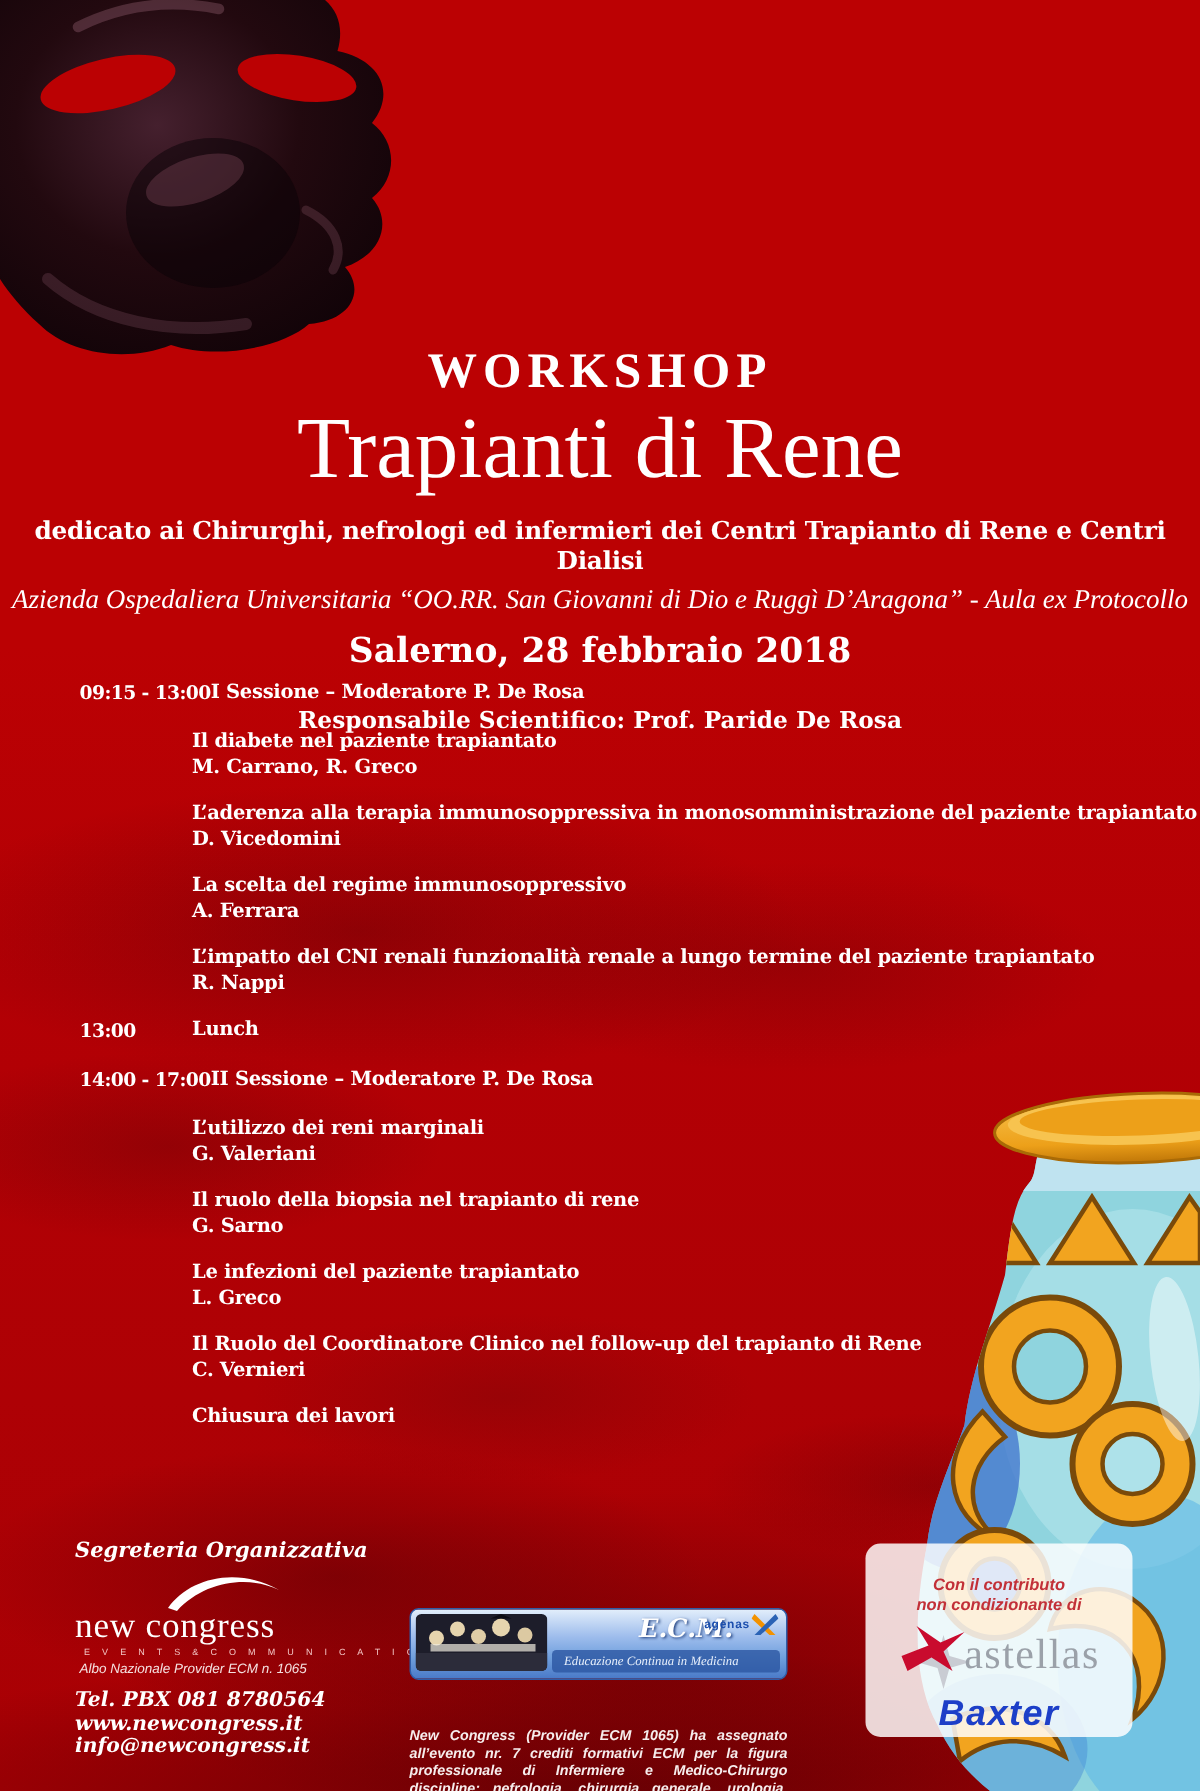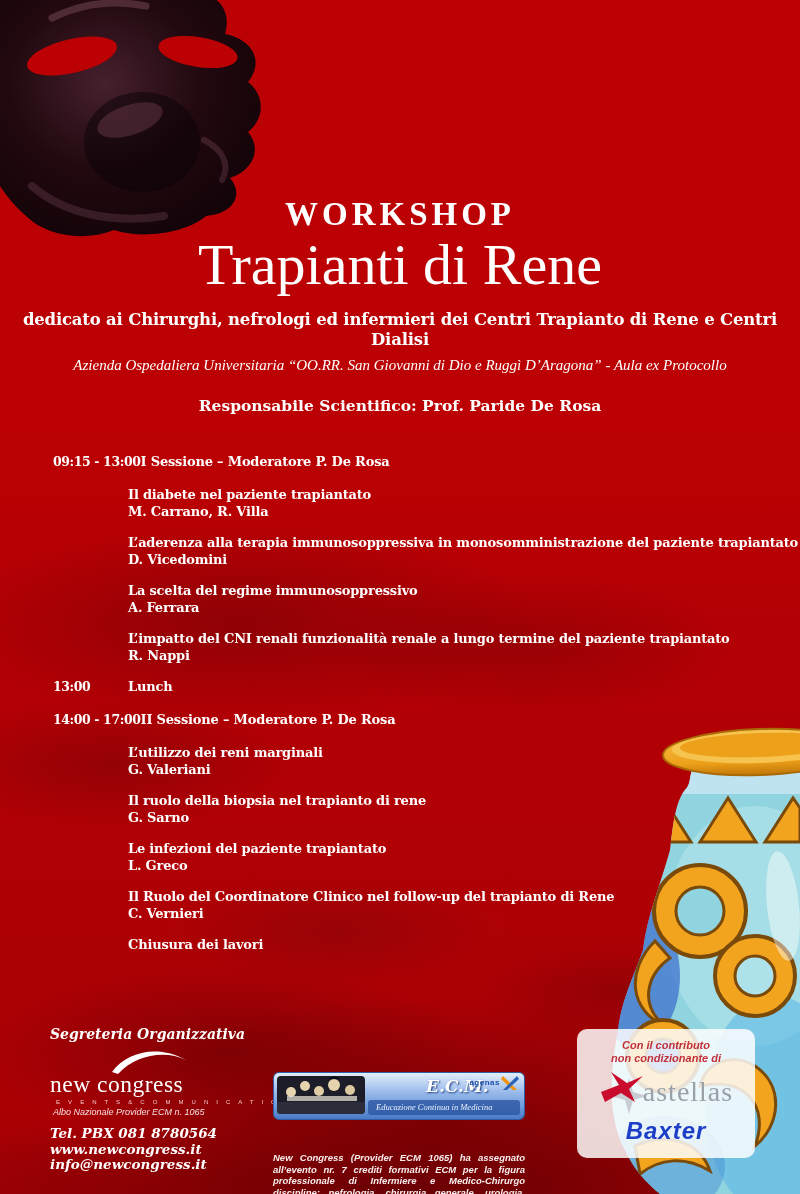--- a/index.html
+++ b/index.html
@@ -15,24 +15,24 @@
       radial-gradient(ellipse 300px 100px at 66% 54%, rgba(104,3,6,0.35), transparent 70%),
       radial-gradient(ellipse 260px 90px at 14% 64%, rgba(104,3,6,0.40), transparent 70%),
       radial-gradient(ellipse 240px 80px at 42% 78%, rgba(120,6,8,0.40), transparent 70%),
       radial-gradient(ellipse 340px 120px at 28% 88%, rgba(92,1,5,0.50), transparent 72%),
       radial-gradient(ellipse 500px 160px at 55% 93%, rgba(84,1,4,0.50), transparent 72%),
       radial-gradient(ellipse 220px 70px at 78% 83%, rgba(96,2,6,0.35), transparent 70%),
       radial-gradient(ellipse 700px 120px at 50% 100%, rgba(60,0,3,0.55), transparent 78%);
   }
   
   .header{position:absolute; top:196px; left:0; width:100%; text-align:center; z-index:3;}
-  .workshop{font-size:33px; line-height:36px; letter-spacing:4px; font-weight:bold;}
+  .workshop{font-size:33px; line-height:36px; letter-spacing:4px; font-weight:bold;margin-top:34px;}
   .title{font-size:58px; line-height:62px; margin-top:2px; font-weight:normal;}
   .dedication{font-family:"DejaVu Serif",serif; font-weight:bold; font-size:16.5px; line-height:20px; margin-top:14px; letter-spacing:-0.2px;}
-  .venue{font-style:italic; font-size:15px; line-height:18px; margin-top:6px;text-align:center;}
+  .venue{font-style:italic; font-size:18px; line-height:18px; margin-top:6px;text-align:center;}
   .locdate{font-family:"DejaVu Serif",serif; font-weight:bold; font-size:23px; line-height:28px; margin-top:12px;}
   .lead{font-family:"DejaVu Serif",serif; font-weight:bold; font-size:15.5px; line-height:19px; margin-top:22px;}
   
   .program{position:absolute; top:453px; left:53px; width:740px; z-index:3;
     font-family:"DejaVu Serif",serif; font-weight:bold; font-size:13px; line-height:17px; letter-spacing:-0.2px;}
   .prow{display:flex; margin-bottom:16px;}
   .ptime{flex:0 0 75px; white-space:nowrap; font-size:12.5px; letter-spacing:-0.4px;}
   .phead{white-space:nowrap;}
   .pitem{margin-left:75px; margin-bottom:14px;}
   .pitem .t{white-space:nowrap;}
@@ -59,21 +59,21 @@
     font-weight:bold; font-size:8px; color:#1c4fae; letter-spacing:0.5px;}
   .agenas-mark{position:absolute; right:5px; top:3px;}
   .ecm-note{position:absolute; left:273px; top:1124px; width:252px; z-index:3;
     font-family:"Liberation Sans",sans-serif; font-style:italic; font-weight:bold;
     font-size:9.5px; line-height:11.5px; color:#f7eded; text-align:justify;margin-top:28px;}
   
   .sponsor-box{position:absolute; left:577px; top:1029px; width:178px; height:129px; z-index:4;
     background:rgba(255,255,255,0.84); border-radius:10px; text-align:center;}
   .contrib{font-family:"Liberation Sans",sans-serif; font-weight:bold; font-style:italic;
     font-size:11px; line-height:13px; color:#c23038;}
-  .contrib1{margin-top:10px;}
+  .contrib1{margin-top:22px;}
   .astellas-row{display:flex; align-items:center; justify-content:center; margin-top:4px; height:46px;}
   .astellas-text{font-family:"Liberation Serif",serif; font-size:28px; color:#9ba1a9; letter-spacing:1px; margin-left:-4px;}
   .baxter{font-family:"Liberation Sans",sans-serif; font-weight:bold; font-style:italic;
     font-size:24px; color:#1d3fc8; letter-spacing:1px; margin-top:2px;}
   
   .mask-art{position:absolute; left:-8px; top:-10px; z-index:2;}
   .vase-art{position:absolute; left:605px; top:726px; z-index:2;}
 </style>
 </head>
 <body>
@@ -139,31 +139,32 @@
       <ellipse cx="155" cy="21" rx="88" ry="16" fill="#f7c34f"></ellipse>
       <ellipse cx="155" cy="19" rx="80" ry="12" fill="#eda019"></ellipse>
     </g>
   </svg>
 
   <div class="header">
     <div class="workshop">WORKSHOP</div>
     <div class="title">Trapianti di Rene</div>
     <div class="dedication">dedicato ai Chirurghi, nefrologi ed infermieri dei Centri Trapianto di Rene e Centri Dialisi</div>
     <div class="venue">Azienda Ospedaliera Universitaria “OO.RR. San Giovanni di Dio e Ruggì D’Aragona” - Aula ex Protocollo</div>
+    <div class="locdate">Salerno, 28 febbraio 2018</div>
     <div class="lead">Responsabile Scientifico: Prof. Paride De Rosa</div>
   </div>
 
   <div class="program">
     <div class="prow">
       <span class="ptime">09:15 - 13:00</span>
       <span class="phead">I Sessione – Moderatore P. De Rosa</span>
     </div>
     <div class="pitem">
       <div class="t">Il diabete nel paziente trapiantato</div>
-      <div class="s">M. Carrano, R. Villa</div>
+      <div class="s">M. Carrano, R. Greco</div>
     </div>
     <div class="pitem">
       <div class="t">L’aderenza alla terapia immunosoppressiva in monosomministrazione del paziente trapiantato di rene</div>
       <div class="s">D. Vicedomini</div>
     </div>
     <div class="pitem">
       <div class="t">La scelta del regime immunosoppressivo</div>
       <div class="s">A. Ferrara</div>
     </div>
     <div class="pitem">

